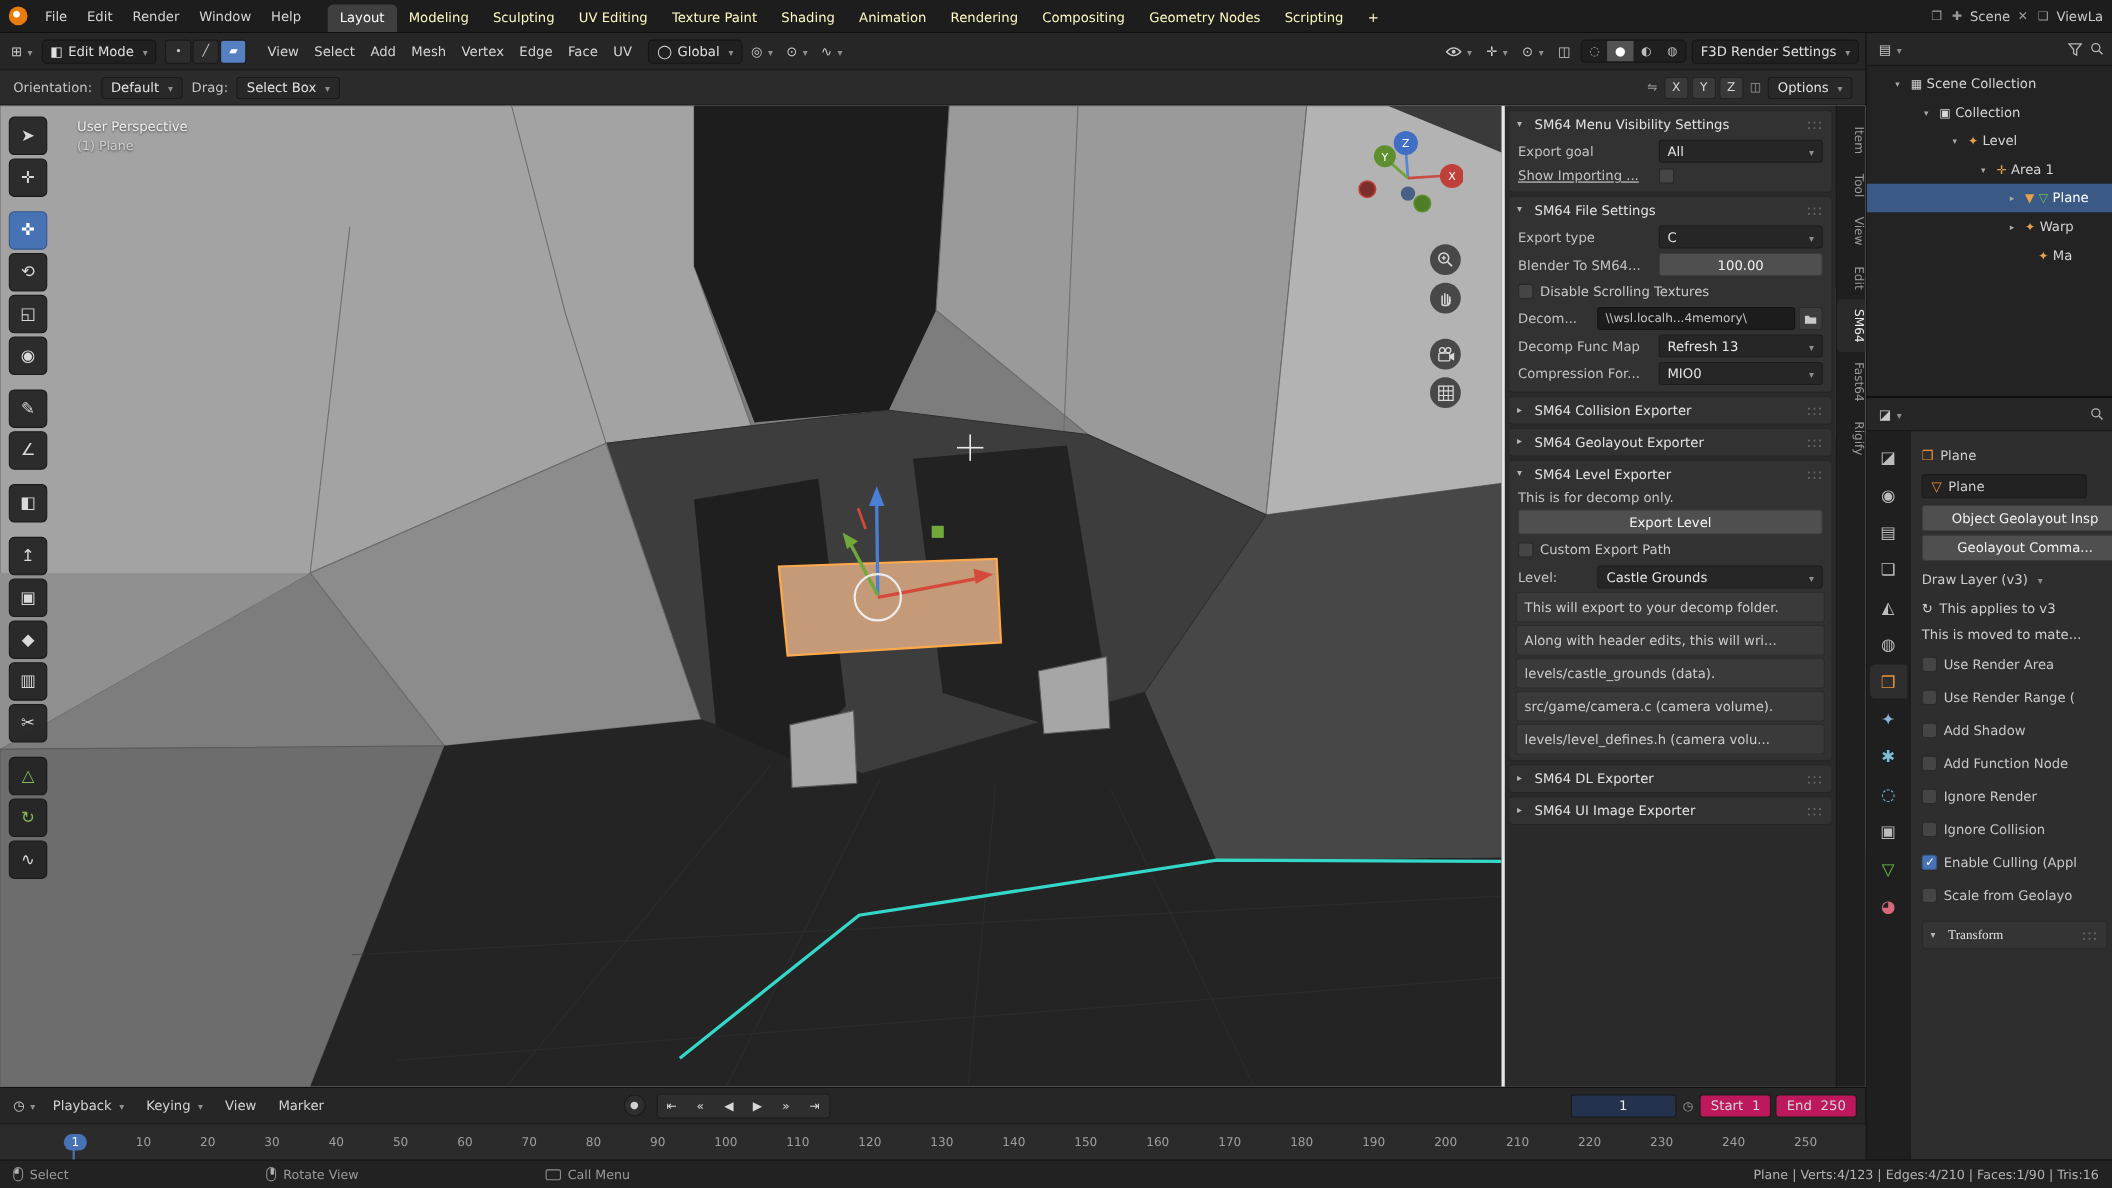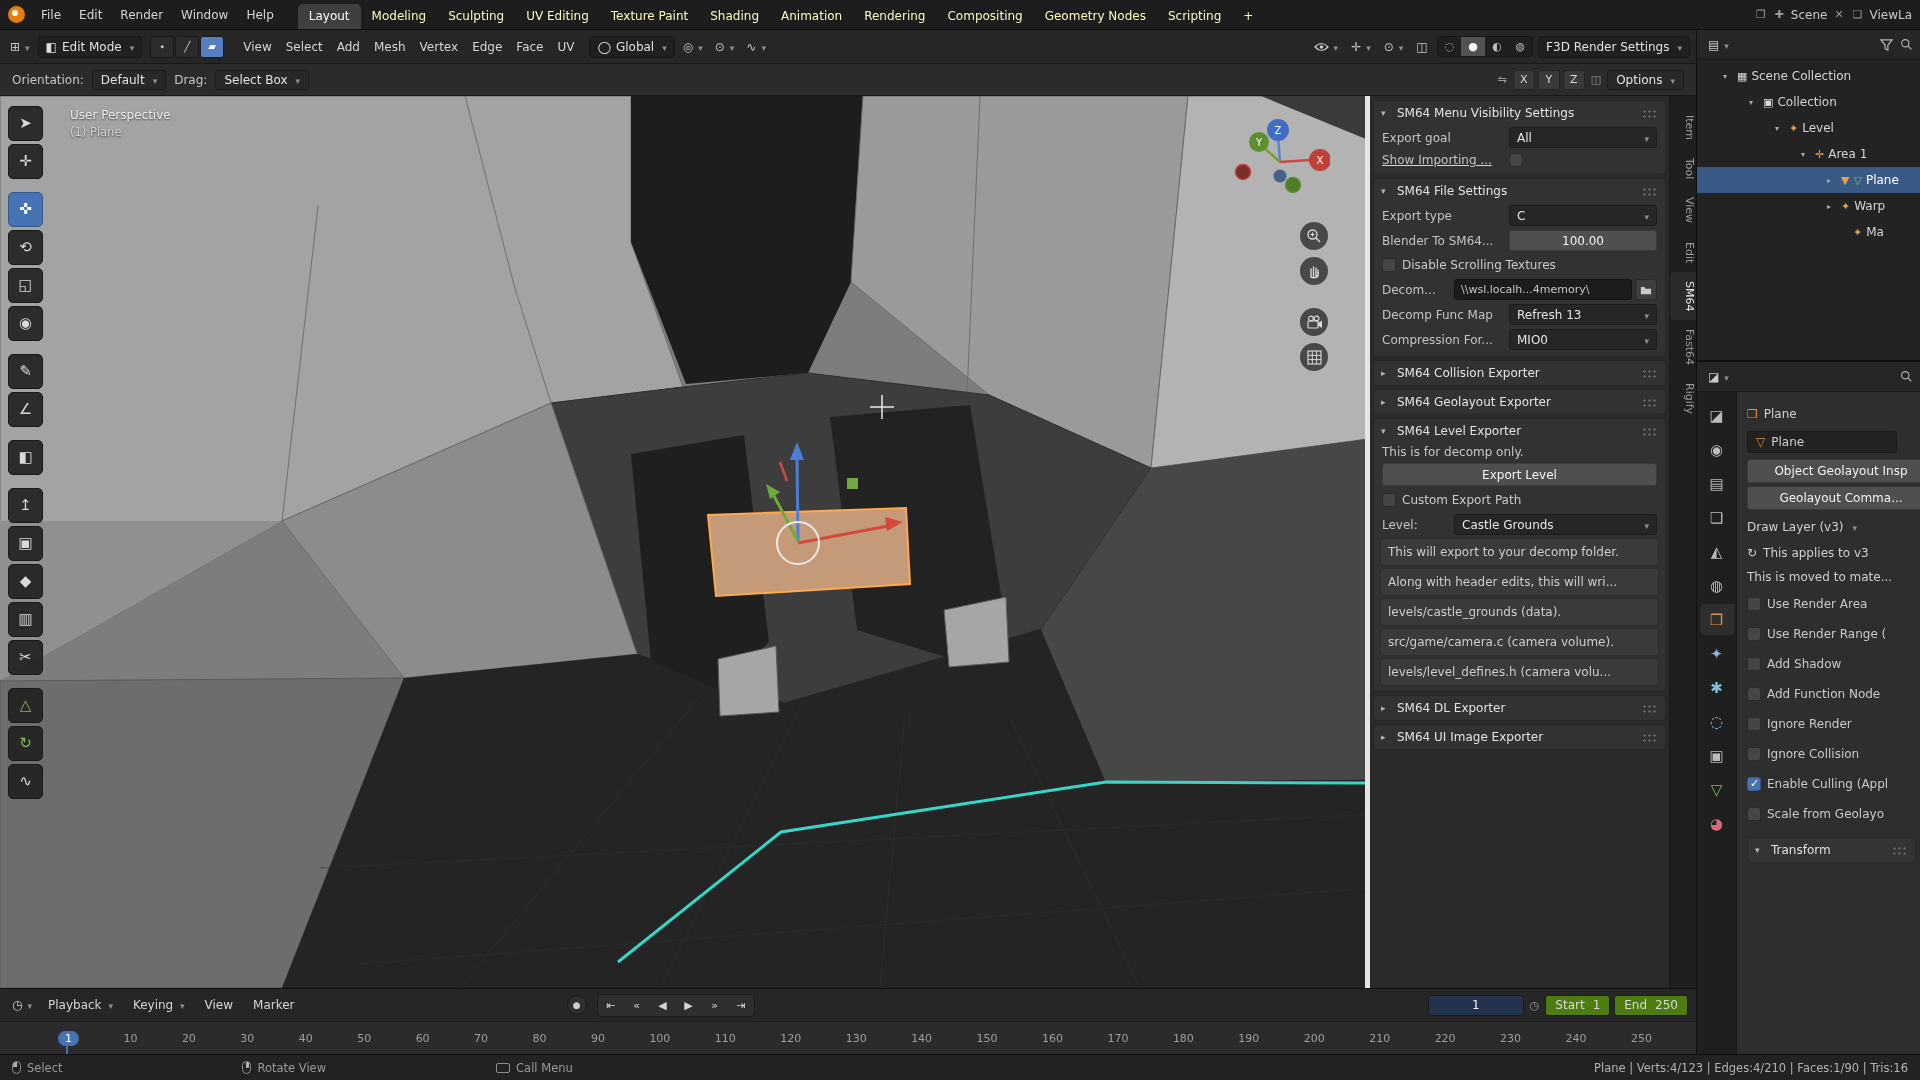--- a/index.html
+++ b/index.html
@@ -66,21 +66,21 @@
 
   .nav-gizmo { position:absolute; top:12px; right:366px; }
   .vp-side-buttons { position:absolute; top:126px; right:368px; display:flex; flex-direction:column; gap:7px; }
   .vsb { width:28px; height:28px; border-radius:14px; background:rgba(36,36,36,.75);
     display:flex; align-items:center; justify-content:center; }
   .vsb.spaced { margin-top:16px; }
   .vsb svg { display:block; }
 
   
   .n-panel { position:absolute; top:0; right:27px; bottom:0; width:304px; background:#2a2a2a;
-    border-left:5px solid #e5e5e5; padding:4px 3px; overflow:hidden; }
+    border-left:3px solid #e5e5e5; padding:4px 3px; overflow:hidden; }
   .sect { background:#323232; border:1px solid #262626; border-radius:4px; margin-bottom:3px; }
   .sect-h { height:24px; display:flex; align-items:center; gap:6px; padding:0 7px; color:#e3e3e3; }
   .chev { color:#b5b5b5; font-size:9px; width:10px; }
   .chev.open::before { content:"▾"; }
   .chev.closed::before { content:"▸"; }
   .grip { margin-left:auto; width:16px; height:9px; opacity:.55;
     background-image:radial-gradient(#8a8a8a 1px, transparent 1.2px); background-size:5px 5px; }
   .row { display:flex; align-items:center; padding:2px 8px; min-height:24px; gap:6px; }
   .lbl { flex:0 0 44%; color:#c3c3c3; white-space:nowrap; overflow:hidden; }
   .lbl-sm { flex:0 0 24%; color:#c3c3c3; white-space:nowrap; }
@@ -118,21 +118,21 @@
   .timeline { flex:0 0 auto; height:66px; display:flex; flex-direction:column; border-top:1px solid #0f0f0f; }
   .tl-header { height:33px; background:#262626; border-bottom:1px solid #1a1a1a; display:flex;
     align-items:center; padding:0 8px; gap:4px; }
   .tl-menus { display:flex; align-items:center; gap:2px; }
   .record-btn { width:20px; height:20px; border-radius:10px; background:#2e2e2e; border:1px solid #1c1c1c;
     display:flex; align-items:center; justify-content:center; color:#d0d0d0; font-size:9px; margin-left:260px; }
   .transport { display:flex; background:#2e2e2e; border:1px solid #1c1c1c; border-radius:4px; margin-left:6px; }
   .tbtn { width:26px; height:21px; display:flex; align-items:center; justify-content:center; color:#d6d6d6; font-size:11px; }
   .frame-field { margin-left:auto; width:96px; height:21px; background:#24324d; border:1px solid #1a1a1a;
     border-radius:3px; display:flex; align-items:center; justify-content:center; color:#f0f0f0; }
-  .range-chip { height:21px; background:#4d7c0f; border:1px solid #1c1c1c; border-radius:3px;
+  .range-chip { height:21px; background:#be185d; border:1px solid #1c1c1c; border-radius:3px;
     display:flex; align-items:center; gap:8px; padding:0 9px; color:#d8d8d8; }
   .tl-ruler { flex:1; background:#2b2b2b; position:relative; }
   .ruler-track { position:absolute; left:58px; right:44px; top:0; bottom:0; display:flex;
     justify-content:space-between; align-items:center; }
   .fnum { color:#9f9f9f; font-size:11px; }
   .fnum.current { background:#4772b3; color:#fff; border-radius:9px; padding:1px 7px; }
   .playhead { position:absolute; left:66px; top:22px; bottom:0; width:2px; background:#4772b3; }
 
   
   .right-column { flex:0 0 224px; display:flex; flex-direction:column; border-left:1px solid #0f0f0f;
@@ -162,21 +162,21 @@
   .props-content { flex:1; background:#2e2e2e; padding:8px 0 0 10px; color:#cfcfcf; overflow:hidden; }
   .prow { display:flex; align-items:center; gap:6px; min-height:28px; white-space:nowrap; }
   .picon { font-size:12px; }
   .obj-chip { display:inline-flex; align-items:center; gap:6px; background:#222; border:1px solid #1a1a1a;
     border-radius:3px; height:22px; padding:0 8px; min-width:150px; }
   .pbtn { display:block; width:188px; background:#4f4f4f; border:1px solid #3a3a3a; border-radius:3px;
     height:24px; margin:3px 0; color:#f2f2f2; text-align:center; line-height:22px; overflow:hidden;
     white-space:nowrap; font-size:12px; font-family:inherit; }
   .cbrow { min-height:30px; }
   .sect-row { height:26px; display:flex; align-items:center; gap:6px; background:#343434;
-    border:1px solid #282828; border-radius:4px; margin:8px 4px 0 0; padding:0 7px; color:#e0e0e0; }
+    border:1px solid #282828; border-radius:4px; margin:8px 4px 0 0; padding:0 7px; color:#e0e0e0;font-family:Liberation Serif, serif; }
 
   
   .statusbar { flex:0 0 26px; background:#222; border-top:1px solid #0f0f0f; display:flex;
     align-items:center; padding:0 12px; color:#9a9a9a; font-size:11.5px; }
   .sb-group { display:flex; align-items:center; }
   .mouse { display:inline-block; width:9px; height:13px; border:1.5px solid #8d8d8d; border-radius:4.5px;
     position:relative; margin-right:6px; }
   .mouse.left::before { content:""; position:absolute; left:-.5px; top:-.5px; width:4px; height:5px;
     background:#b5b5b5; border-radius:4px 0 0 1px; }
   .mouse.mid::before { content:""; position:absolute; left:2.5px; top:-.5px; width:3px; height:6px;

